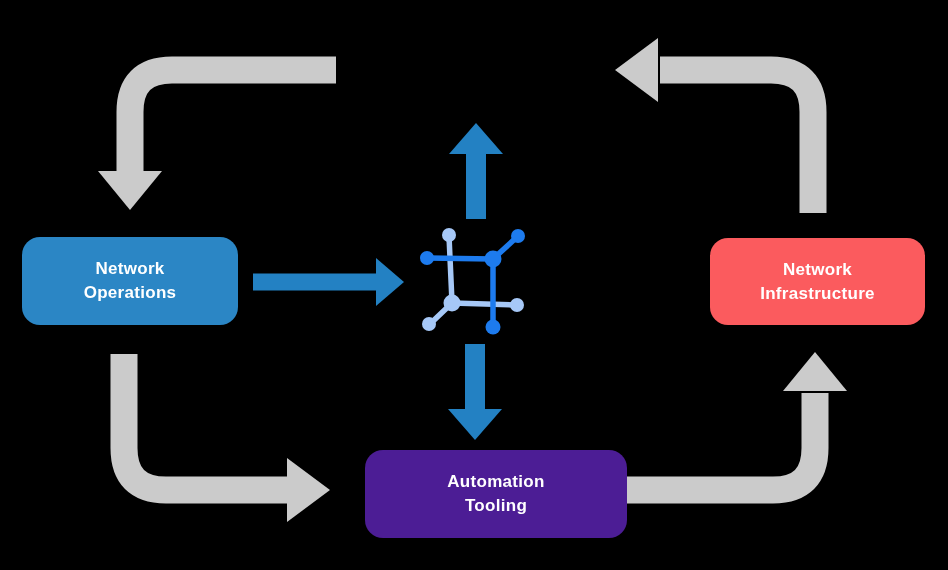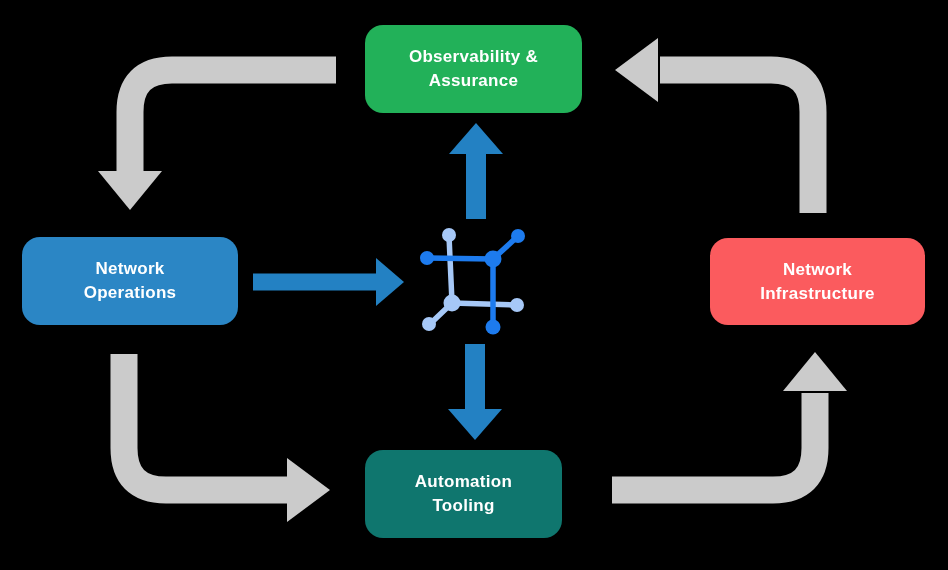--- a/index.html
+++ b/index.html
@@ -88,33 +88,29 @@
       <path d="M493,259 L493,326"></path>
     </g>
     <g fill="#1d7bee">
       <circle cx="427" cy="258" r="7"></circle>
       <circle cx="518" cy="236" r="7"></circle>
       <circle cx="493" cy="327" r="7.5"></circle>
       <circle cx="493" cy="259" r="8.5"></circle>
     </g>
   </svg>
 
-  <div class="node" style="left: 365px; top: 25px; width: 217px; height: 88px; background-color: rgb(34, 177, 89);">
-    <span class="node-label">Observability &amp;
-Assurance</span>
-  </div>
 
   <div class="node" style="left: 22px; top: 237px; width: 216px; height: 88px; background-color: rgb(43, 134, 197);">
     <span class="node-label">Network
 Operations</span>
   </div>
 
   <div class="node" style="left: 710px; top: 238px; width: 215px; height: 87px; background-color: rgb(251, 91, 94);">
     <span class="node-label">Network
 Infrastructure</span>
   </div>
 
-  <div class="node" style="left: 365px; top: 450px; width: 197px; height: 88px; background-color: #0f766e;">
+  <div class="node" style="left: 365px; top: 450px; width: 262px; height: 88px; background-color: #4c1d95;">
     <span class="node-label">Automation
 Tooling</span>
   </div>
 
 </div>
 
 </body></html>

